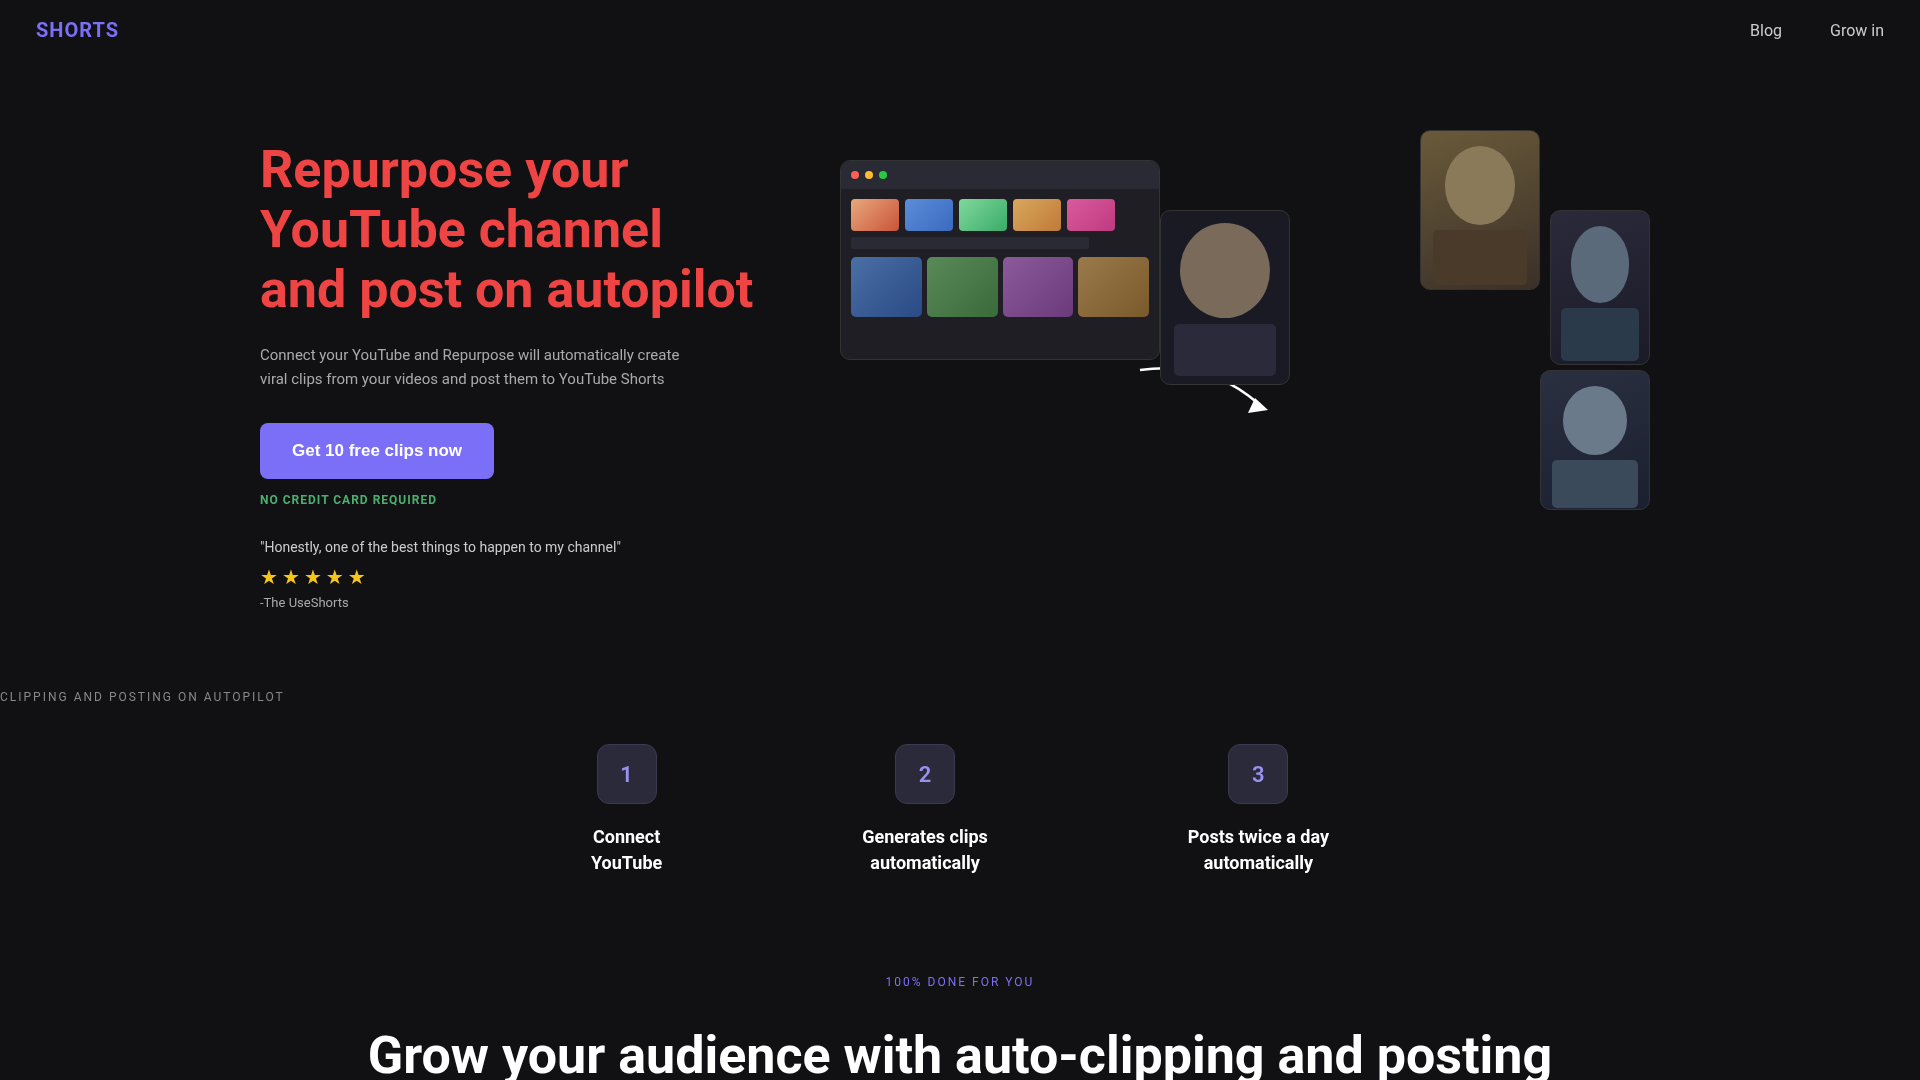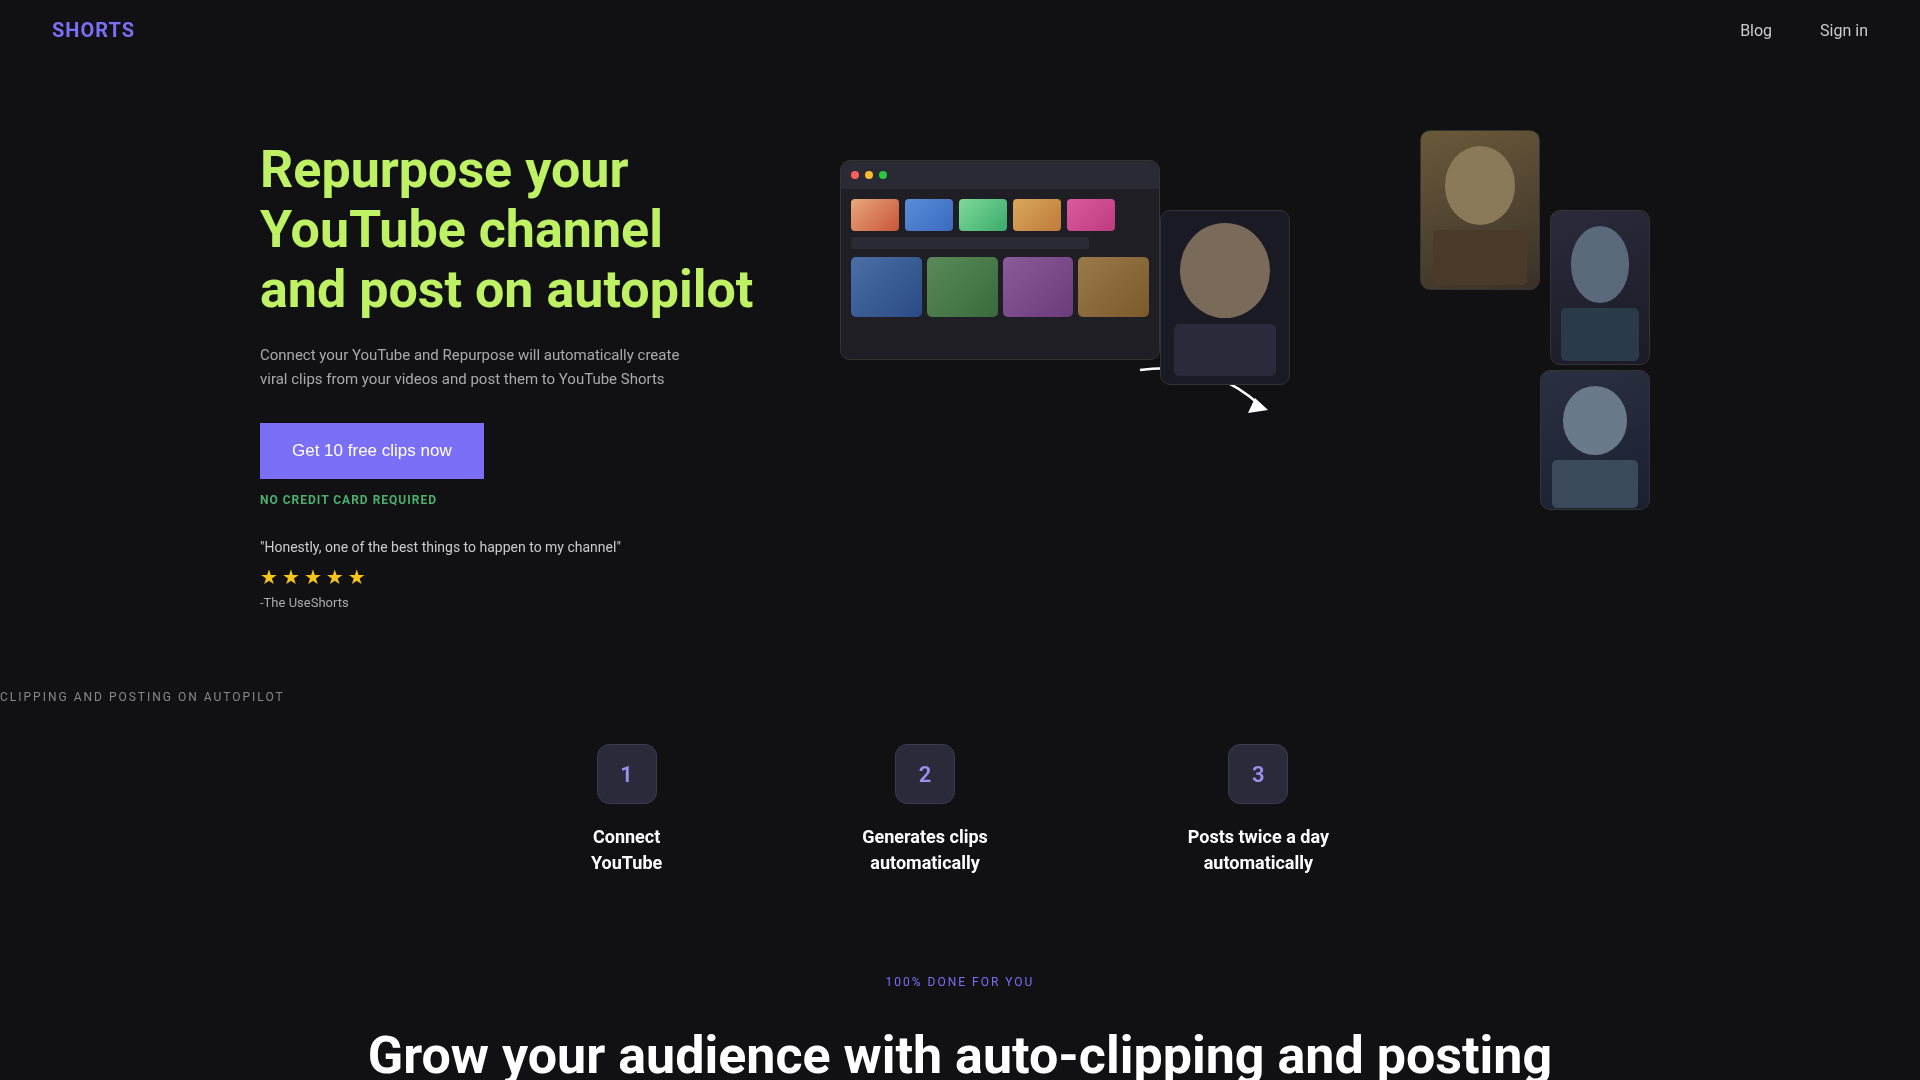--- a/index.html
+++ b/index.html
@@ -10,21 +10,21 @@
       min-height: 1080px;
       width: 1920px;
       overflow-x: hidden;
     }
 
     
     nav {
       display: flex;
       align-items: center;
       justify-content: space-between;
-      padding: 18px 52px;
+      padding: 18px 36px;
       position: relative;
     }
     .nav-logo {
       color: #7c6ff7;
       font-size: 20px;
       font-weight: 700;
       letter-spacing: 1px;
     }
     .nav-links {
       display: flex;
@@ -46,38 +46,38 @@
       position: relative;
     }
     .hero-content {
       flex: 0 0 500px;
       padding-top: 20px;
     }
     .hero-title {
       font-size: 52px;
       font-weight: 700;
       line-height: 1.15;
-      color: #bef264;
+      color: #ef4444;
       margin-bottom: 24px;
     }
     .hero-subtitle {
       font-size: 15px;
       color: #aaaaaa;
       line-height: 1.6;
       margin-bottom: 32px;
       max-width: 420px;
     }
     .cta-button {
       background: #7c6ff7;
       color: #ffffff;
       border: none;
-      border-radius: 0;
+      border-radius: 8px;
       padding: 18px 32px;
       font-size: 17px;
-      font-weight: 400;
+      font-weight: 700;
       cursor: pointer;
       margin-bottom: 14px;
       display: inline-block;
     }
     .no-credit {
       color: #4caf6e;
       font-size: 12px;
       font-weight: 700;
       letter-spacing: 1px;
       text-transform: uppercase;
@@ -304,21 +304,21 @@
       margin-bottom: 20px;
     }
   </style>
 </head>
 <body>
 
 <nav>
   <span class="nav-logo">SHORTS</span>
   <div class="nav-links">
     <a href="#">Blog</a>
-    <a href="#">Sign in</a>
+    <a href="#">Grow in</a>
   </div>
 </nav>
 
 <section class="hero">
   <div class="hero-content">
     <h1 class="hero-title">Repurpose your YouTube channel and post on autopilot</h1>
     <p class="hero-subtitle">Connect your YouTube and Repurpose will automatically create viral clips from your videos and post them to YouTube Shorts</p>
     <button class="cta-button">Get 10 free clips now</button>
     <div class="no-credit">NO CREDIT CARD REQUIRED</div>
     <p class="testimonial-quote">"Honestly, one of the best things to happen to my channel"</p>

